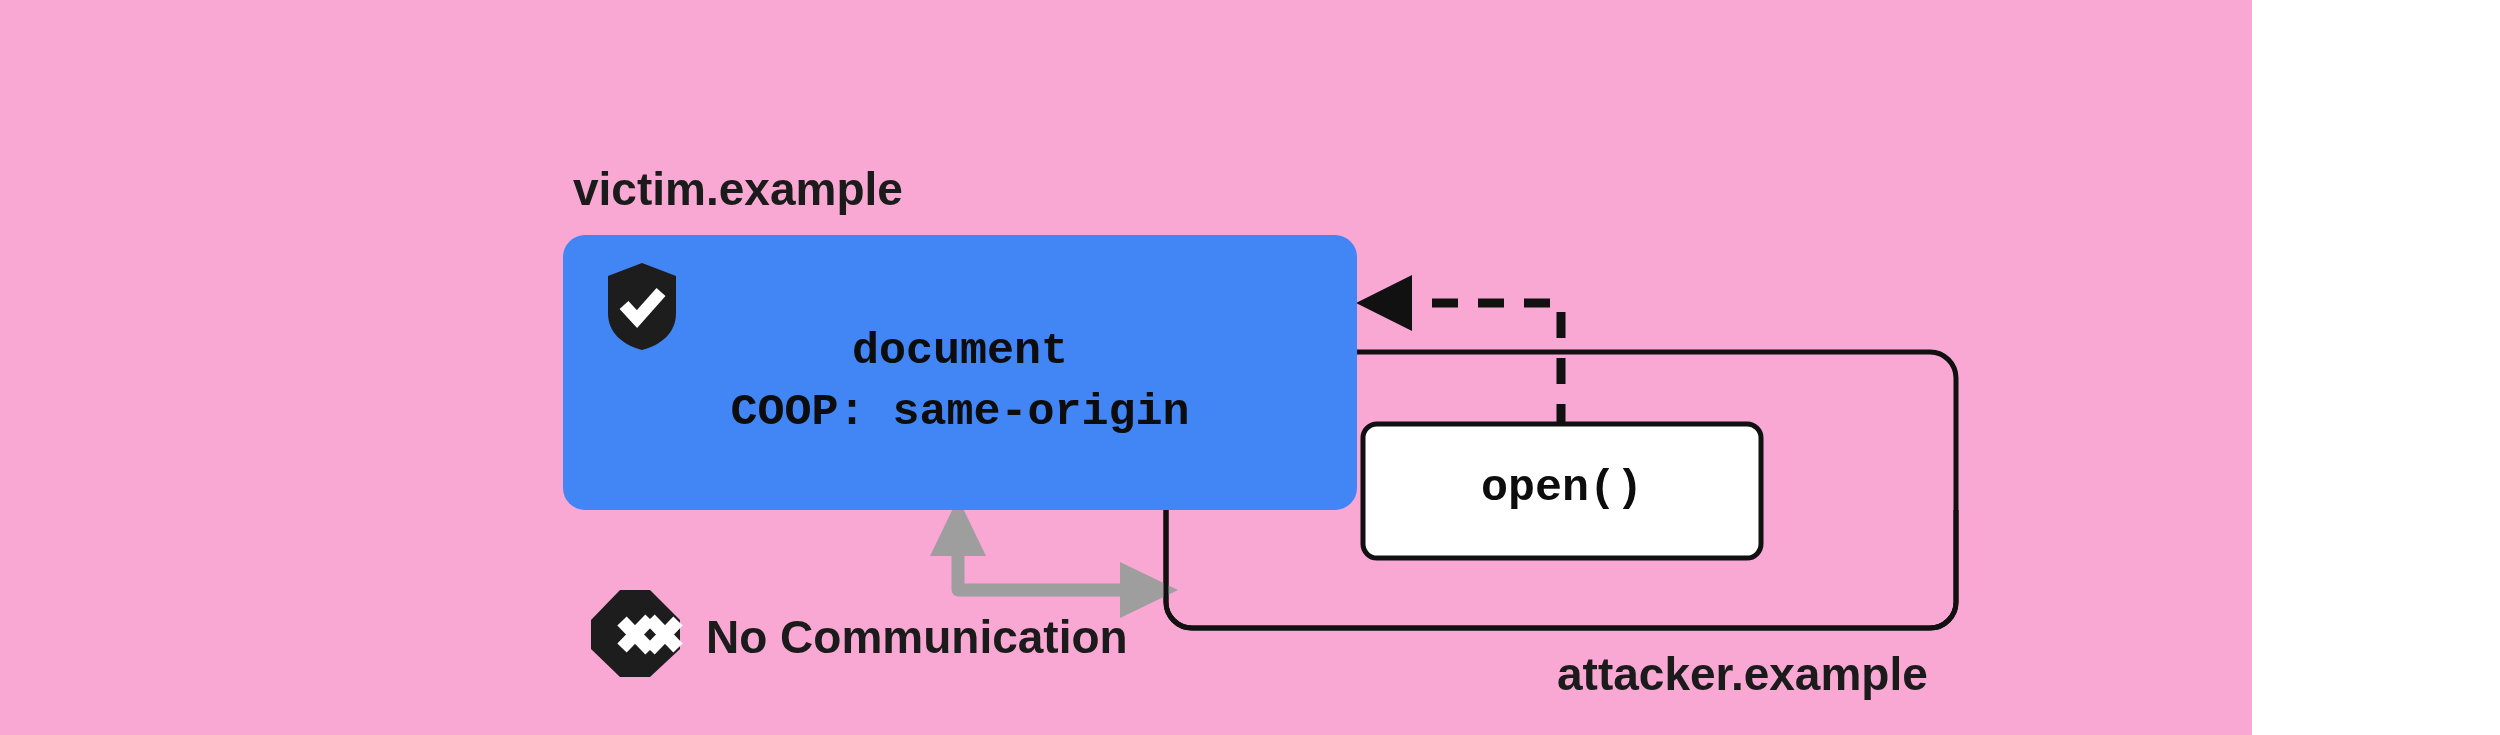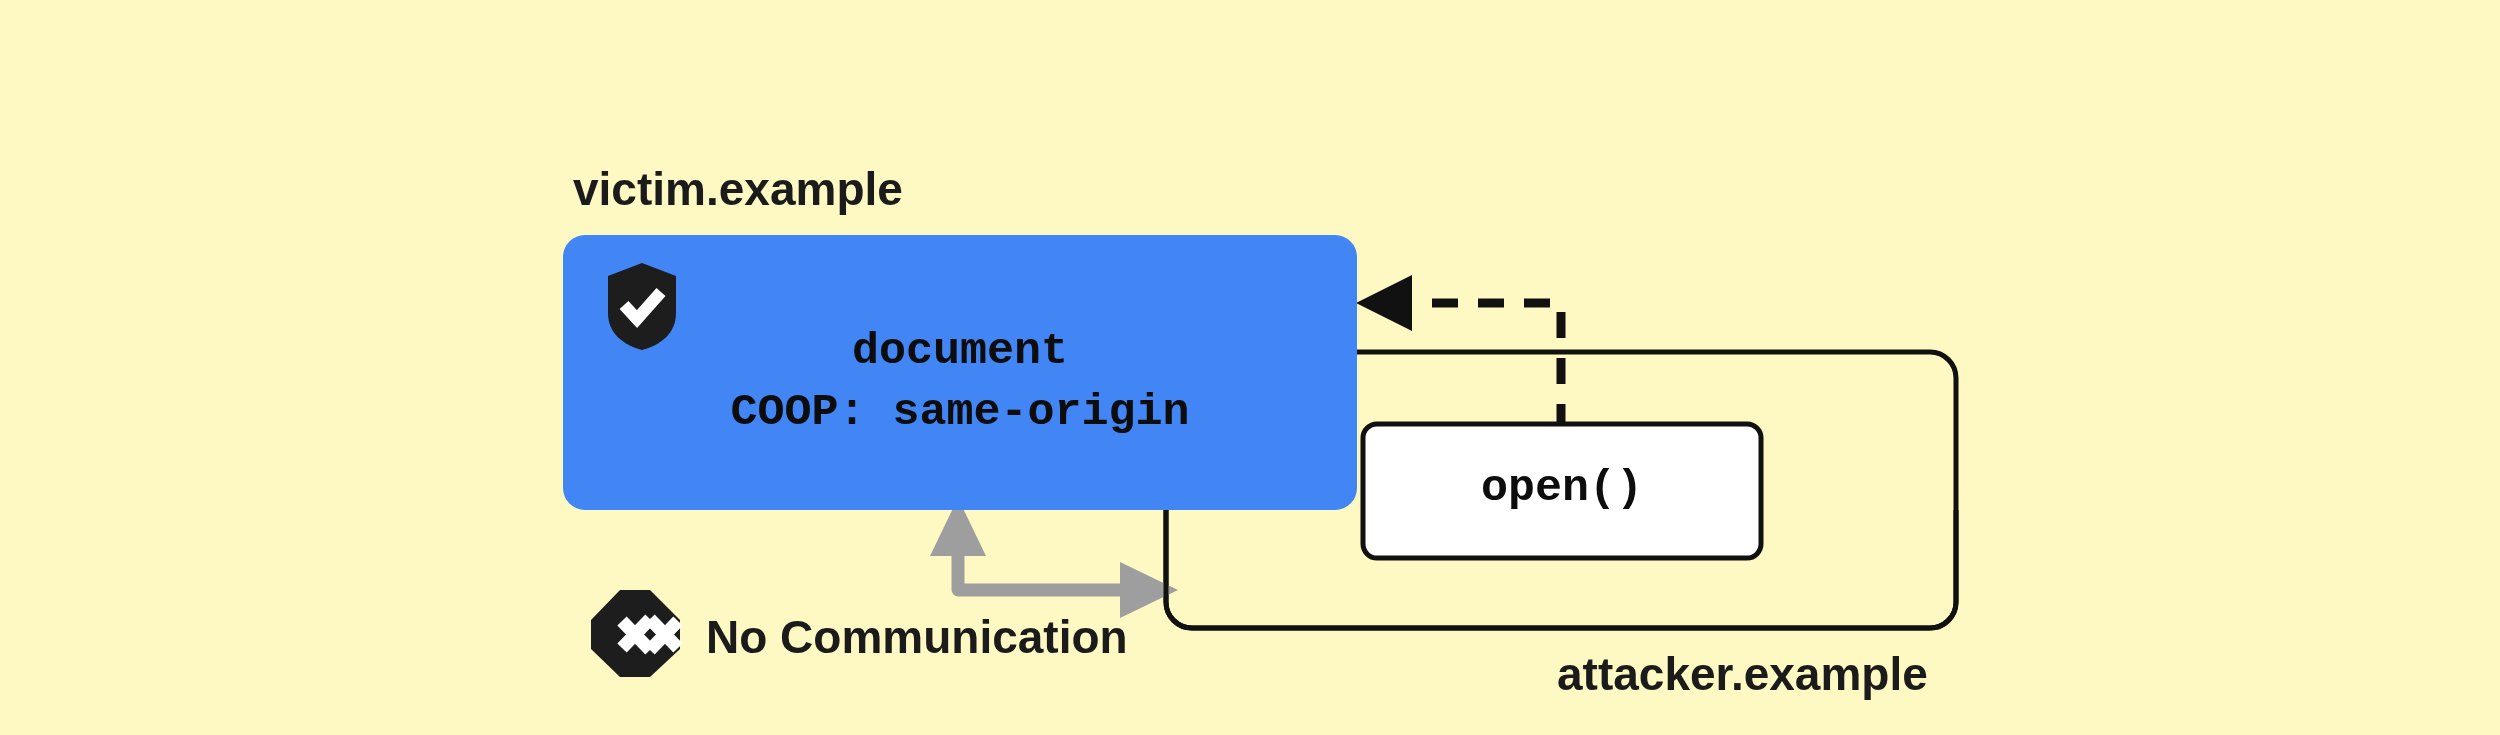--- a/index.html
+++ b/index.html
@@ -5,23 +5,23 @@
   html, body {
     margin: 0;
     padding: 0;
     background: #ffffff;
   }
   body {
     font-family: "Liberation Sans", sans-serif;
   }
   #stage {
     position: relative;
-    width: 2500px;
+    width: 2252px;
     height: 735px;
-    background: #fef9c3;
+    background: #f9a8d4;
     overflow: hidden;
   }
   #diagram-svg {
     position: absolute;
     left: 0;
     top: 0;
     width: 2500px;
     height: 735px;
   }
   .lbl-sans {

